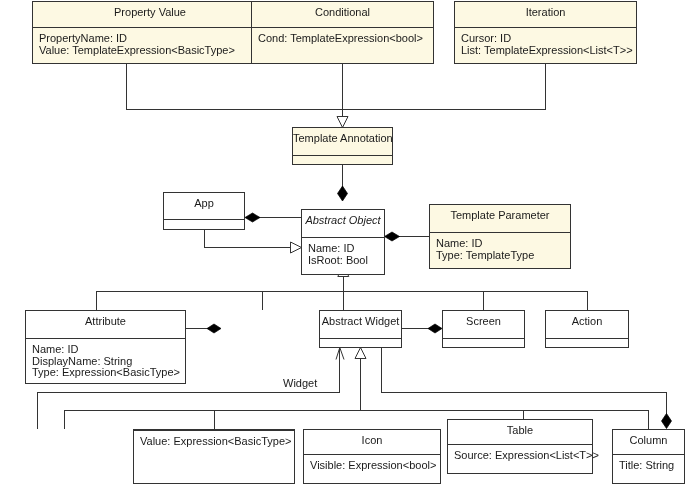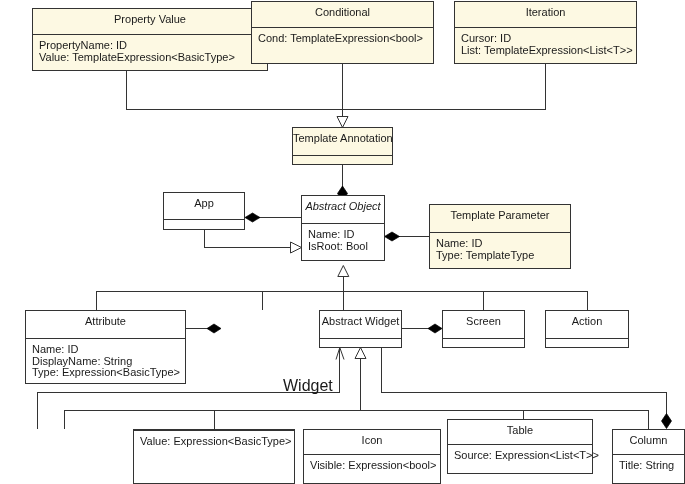--- a/index.html
+++ b/index.html
@@ -10,21 +10,21 @@
   svg.edges{position:absolute;left:0;top:0;width:685px;height:484px;overflow:visible;}
   .uml{position:absolute;box-sizing:border-box;border:1px solid var(--line);}
   .uml.cream{background:var(--cream);}
   .uml.white{background:var(--white);}
   .uml .title{box-sizing:border-box;text-align:center;font-size:11px;color:var(--ink);
               line-height:11.6px;white-space:nowrap;overflow:visible;padding-top:5px;}
   .uml .attrs{box-sizing:border-box;border-top:1px solid var(--line);font-size:11px;
               color:var(--ink);line-height:11.6px;}
   .uml .attrs > div{white-space:pre;}
   .italic{font-style:italic;}
-  .edgelabel{position:absolute;font-size:16px;color:var(--ink);white-space:pre;
+  .edgelabel{position:absolute;font-size:11px;color:var(--ink);white-space:pre;
              left:283px;top:377px;}
 </style>
 </head>
 <body>
 
 <div id="canvas">
   <svg class="edges">
     <g fill="none" stroke="#333333" stroke-width="1" shape-rendering="crispEdges">
       <polyline points="126.5,63.5 126.5,109.5 545.5,109.5 545.5,63.5"></polyline>
       <polyline points="342.5,63.5 342.5,116.5"></polyline>
@@ -57,21 +57,21 @@
     </g>
     <g fill="#000000" stroke="#000000" stroke-width="0.7">
       <polygon points="337.5,193.5 342.5,186 347.5,193.5 342.5,201"></polygon>
       <polygon points="245,217.5 252.5,213 260,217.5 252.5,222"></polygon>
       <polygon points="384.5,236.5 392,232 399.5,236.5 392,241"></polygon>
       <polygon points="207,328.5 214,324 221,328.5 214,333"></polygon>
       <polygon points="428,328.5 435,324 442,328.5 435,333"></polygon>
       <polygon points="661.5,421 666.5,413.5 671.5,421 666.5,428.5"></polygon>
     </g>
   </svg>
-  <div class="uml cream" style="left:32px;top:8px;width:236px;height:63px">
+  <div class="uml cream" style="left:32px;top:1px;width:236px;height:63px">
     <div class="title" style="height:25px">Property Value</div>
     <div class="attrs" style="height:36px;padding:5px 0 0 6px">
       <div>PropertyName: ID</div>
       <div>Value: TemplateExpression&lt;BasicType&gt;</div>
     </div>
   </div>
   <div class="uml cream" style="left:251px;top:1px;width:183px;height:63px">
     <div class="title" style="height:25px">Conditional</div>
     <div class="attrs" style="height:36px;padding:5px 0 0 6px">
       <div>Cond: TemplateExpression&lt;bool&gt;</div>
@@ -87,21 +87,21 @@
   <div class="uml cream" style="left:292px;top:127px;width:101px;height:38px">
     <div class="title" style="height:27px">Template Annotation</div>
     <div class="attrs" style="height:9px;padding:0">
     </div>
   </div>
   <div class="uml white" style="left:163px;top:192px;width:82px;height:38px">
     <div class="title" style="height:26px">App</div>
     <div class="attrs" style="height:10px;padding:0">
     </div>
   </div>
-  <div class="uml white" style="left:301px;top:195px;width:84px;height:66px">
+  <div class="uml white" style="left:301px;top:209px;width:84px;height:66px">
     <div class="title italic" style="height:27px">Abstract Object</div>
     <div class="attrs" style="height:37px;padding:5px 0 0 6px">
       <div>Name: ID</div>
       <div>IsRoot: Bool</div>
     </div>
   </div>
   <div class="uml cream" style="left:429px;top:204px;width:142px;height:65px">
     <div class="title" style="height:27px">Template Parameter</div>
     <div class="attrs" style="height:36px;padding:5px 0 0 6px">
       <div>Name: ID</div>

